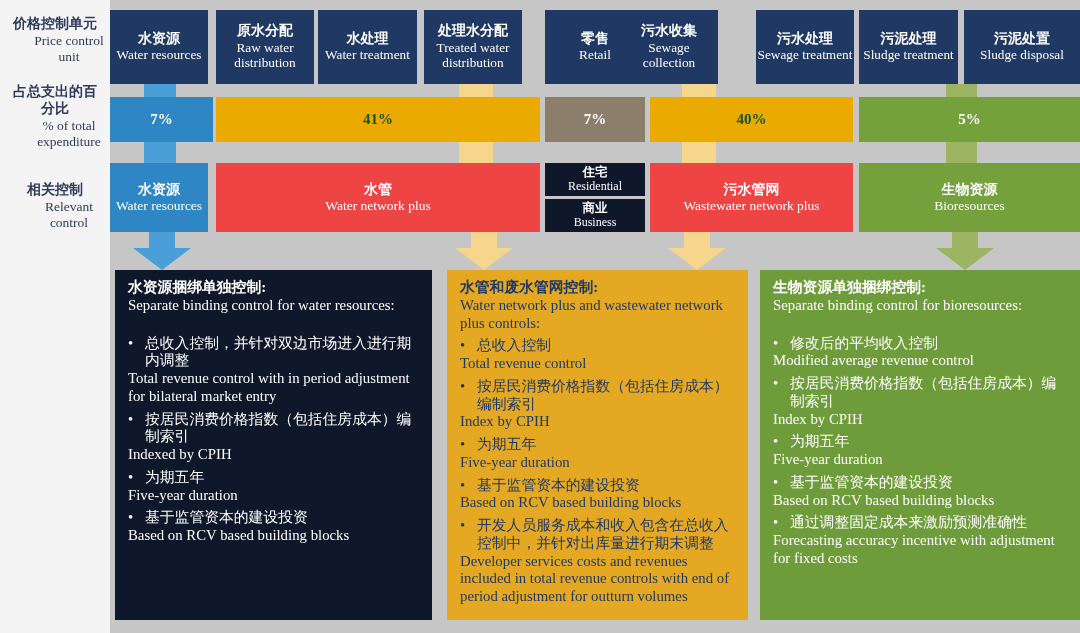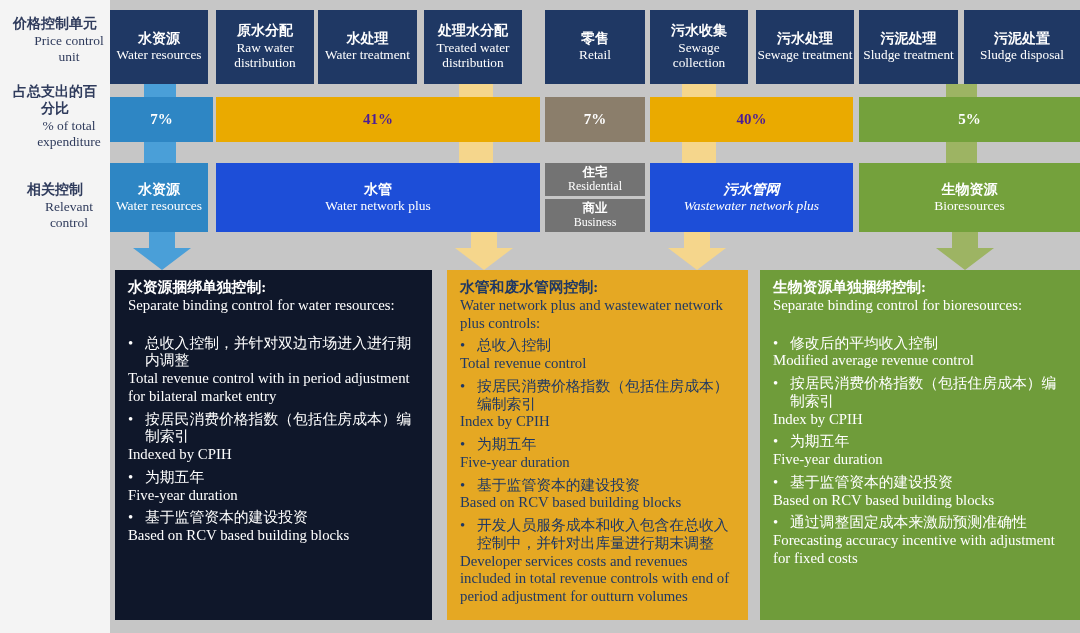--- a/index.html
+++ b/index.html
@@ -26,33 +26,33 @@
   
   .conn{top:84px;height:79px;z-index:1;}
   .c-blue{background:#4A9FD8;}
   .c-gold{background:#F5D68C;}
   .c-green{background:#9DB463;}
 
   
   .band{top:97px;height:45px;z-index:2;display:flex;align-items:center;justify-content:center;
     font-weight:bold;font-size:15px;}
   .band-blue{background:#2E86C4;color:#fff;}
-  .band-gold{background:#EAAA00;color:#4c1d95;}
+  .band-gold{background:#EAAA00;color:#14532d;}
   .band-tan{background:#8B7E6B;color:#fff;}
   .band-green{background:#74A13C;color:#fff;}
 
   
   .ctrlbox{top:163px;height:69px;z-index:2;display:flex;flex-direction:column;align-items:center;
     justify-content:center;text-align:center;color:#fff;line-height:1.16;}
   .ctrlbox .zh{font-weight:bold;font-size:14px;}
   .ctrlbox .en{font-size:13.5px;}
   .cb-blue{background:#2E86C4;}
-  .cb-navy{background:#1d4ed8;}
+  .cb-navy{background:#ef4444;}
   .cb-green{background:#74A13C;}
-  .cb-tan{background:#737373;}
+  .cb-tan{background:#0f172a;}
   .halfbox{height:33px !important;}
   .halfbox .zh{font-size:12.5px;}
   .halfbox .en{font-size:12px;}
 
   
   .arrow{top:232px;width:58px;height:38px;z-index:2;}
 
   
   .panel{top:270px;height:350px;z-index:2;padding:9px 13px;font-size:14.8px;line-height:1.2;}
   .p-blue{background:#0f172a;color:#fff;}
@@ -104,21 +104,21 @@
     <div class="en">Treated water distribution</div>
   </div>
   <div class="abs topbox" style="left:318px;width:99px;">
     <div class="zh">水处理</div>
     <div class="en">Water treatment</div>
   </div>
   <div class="abs topbox" style="left:545px;width:100px;">
     <div class="zh">零售</div>
     <div class="en">Retail</div>
   </div>
-  <div class="abs topbox" style="left:650px;width:98px;">
+  <div class="abs topbox" style="left:620px;width:98px;">
     <div class="zh">污水收集</div>
     <div class="en">Sewage collection</div>
   </div>
   <div class="abs topbox" style="left:756px;width:98px;">
     <div class="zh">污水处理</div>
     <div class="en">Sewage treatment</div>
   </div>
   <div class="abs topbox" style="left:859px;width:99px;">
     <div class="zh">污泥处理</div>
     <div class="en">Sludge treatment</div>
@@ -153,21 +153,21 @@
     <div class="en">Water network plus</div>
   </div>
   <div class="abs ctrlbox cb-tan halfbox" style="left:545px;width:100px;top:163px;">
     <div class="zh">住宅</div>
     <div class="en">Residential</div>
   </div>
   <div class="abs ctrlbox cb-tan halfbox" style="left:545px;width:100px;top:199px;">
     <div class="zh">商业</div>
     <div class="en">Business</div>
   </div>
-  <div class="abs ctrlbox cb-navy" style="left:650px;width:203px;font-style:italic;">
+  <div class="abs ctrlbox cb-navy" style="left:650px;width:203px;">
     <div class="zh">污水管网</div>
     <div class="en">Wastewater network plus</div>
   </div>
   <div class="abs ctrlbox cb-green" style="left:859px;width:221px;">
     <div class="zh">生物资源</div>
     <div class="en">Bioresources</div>
   </div>
 
   <svg class="abs arrow" style="left:133px;" viewBox="0 0 58 38">
     <polygon points="16,0 42,0 42,16 58,16 29,38 0,16 16,16" fill="#4A9FD8"></polygon>

